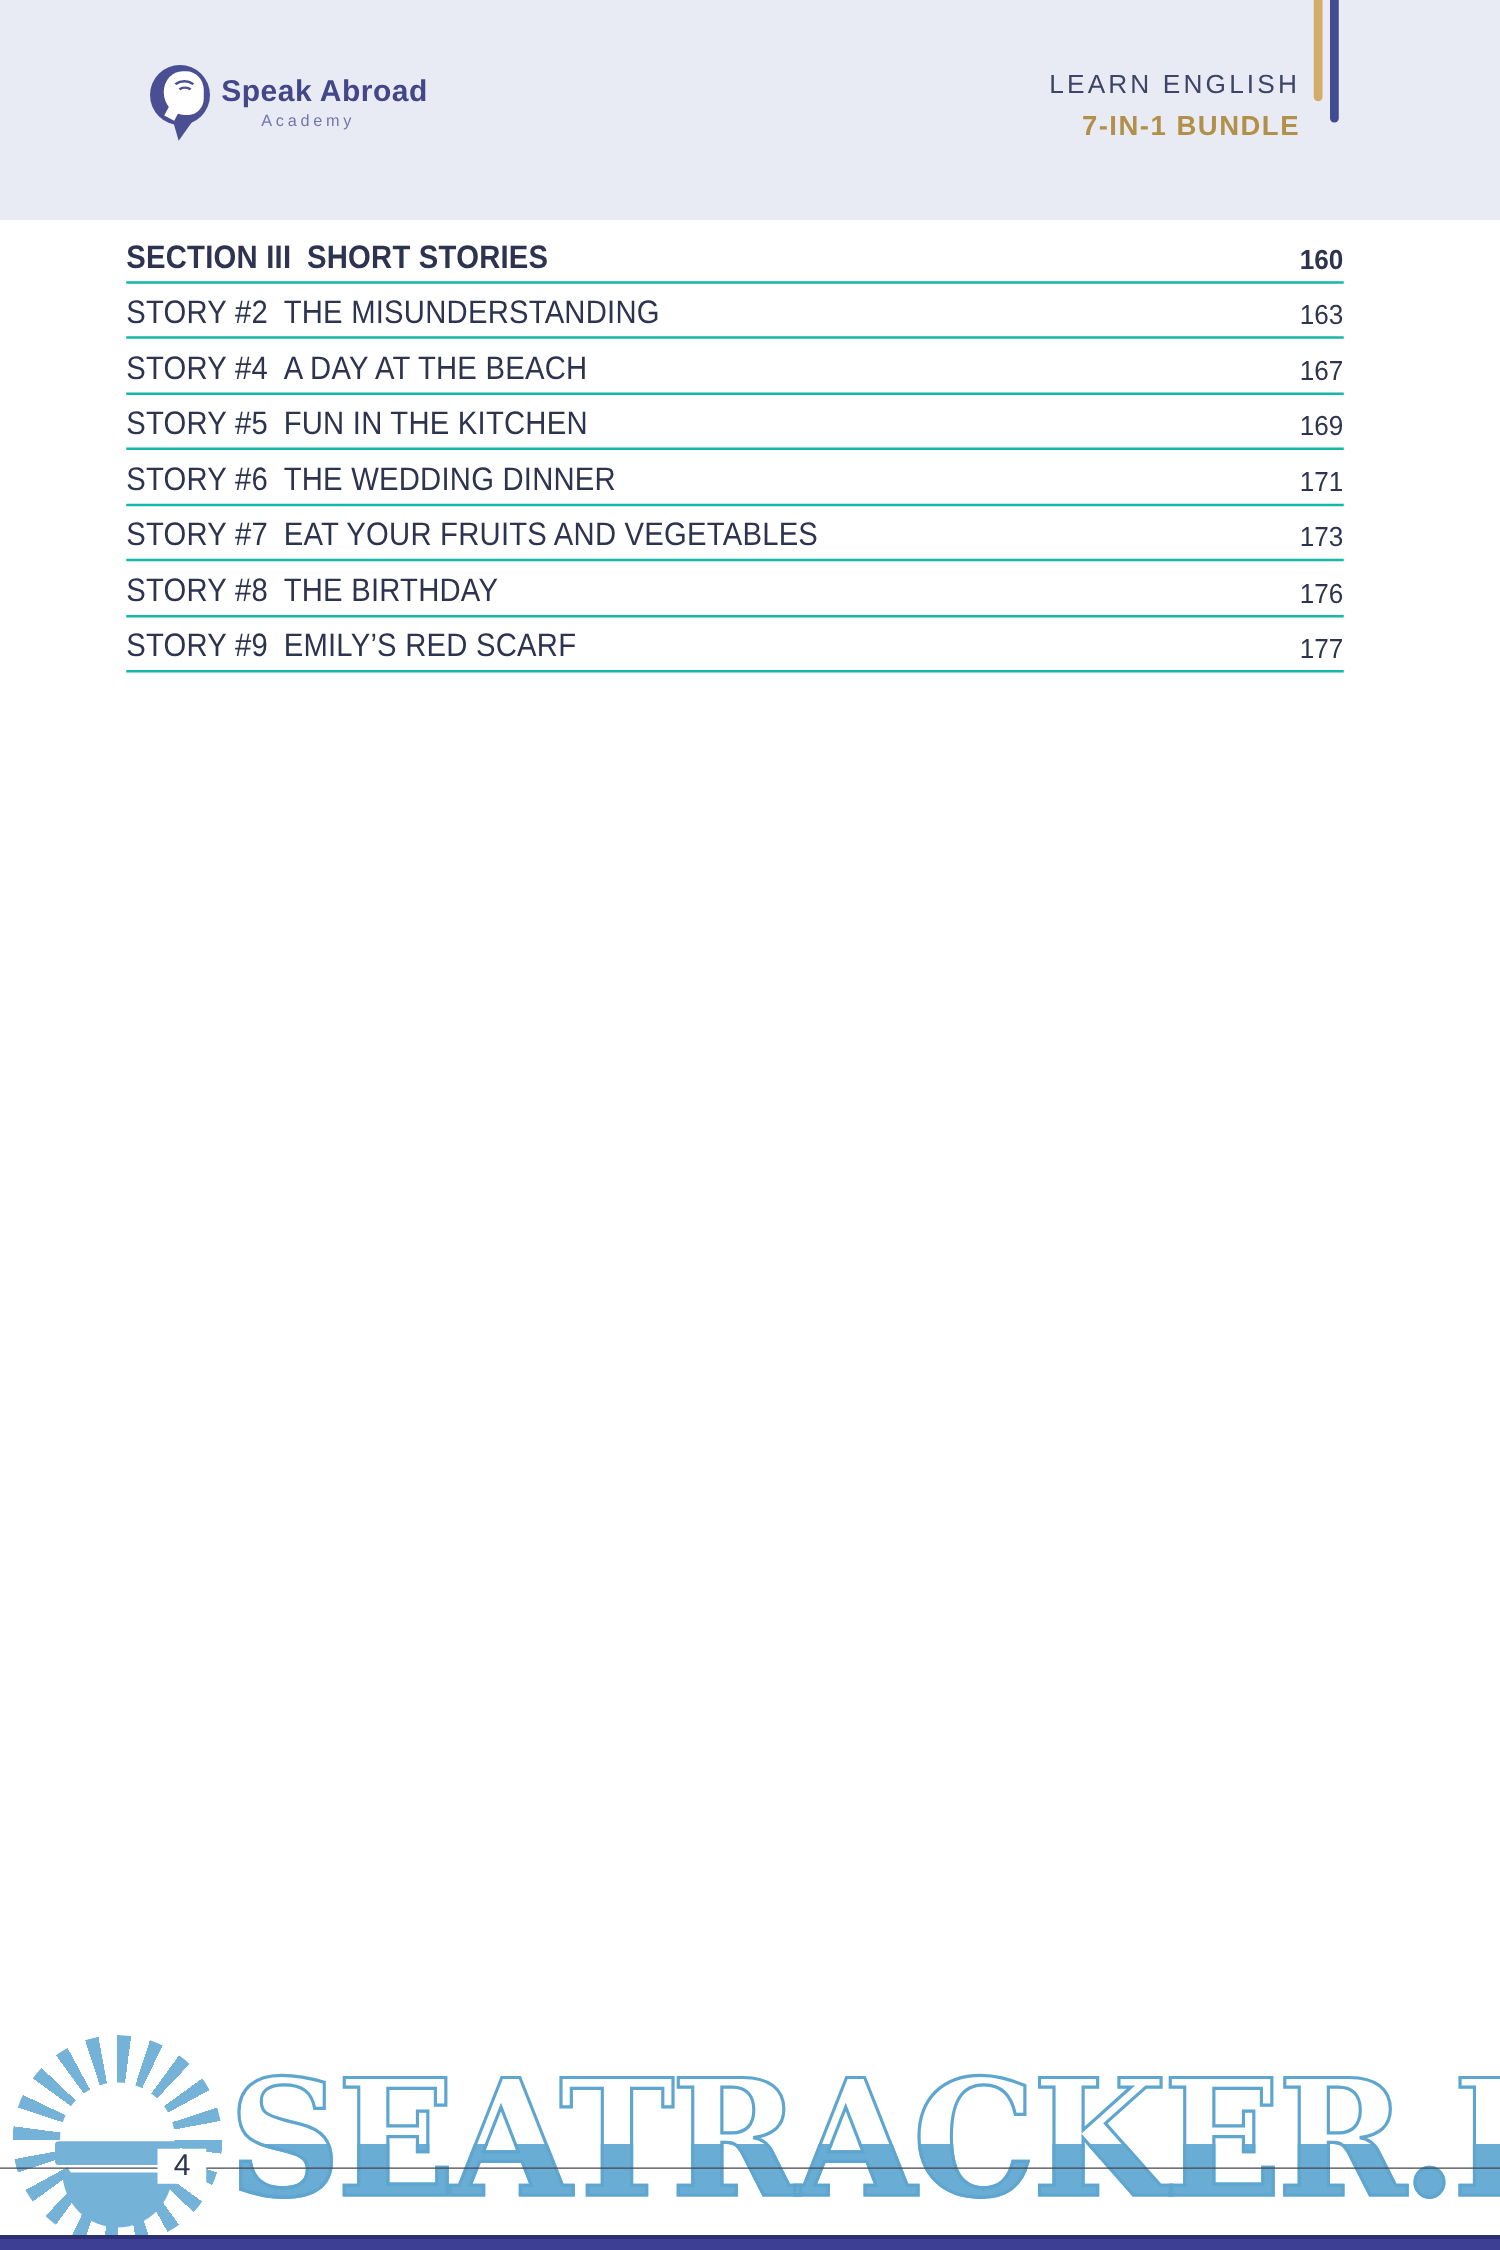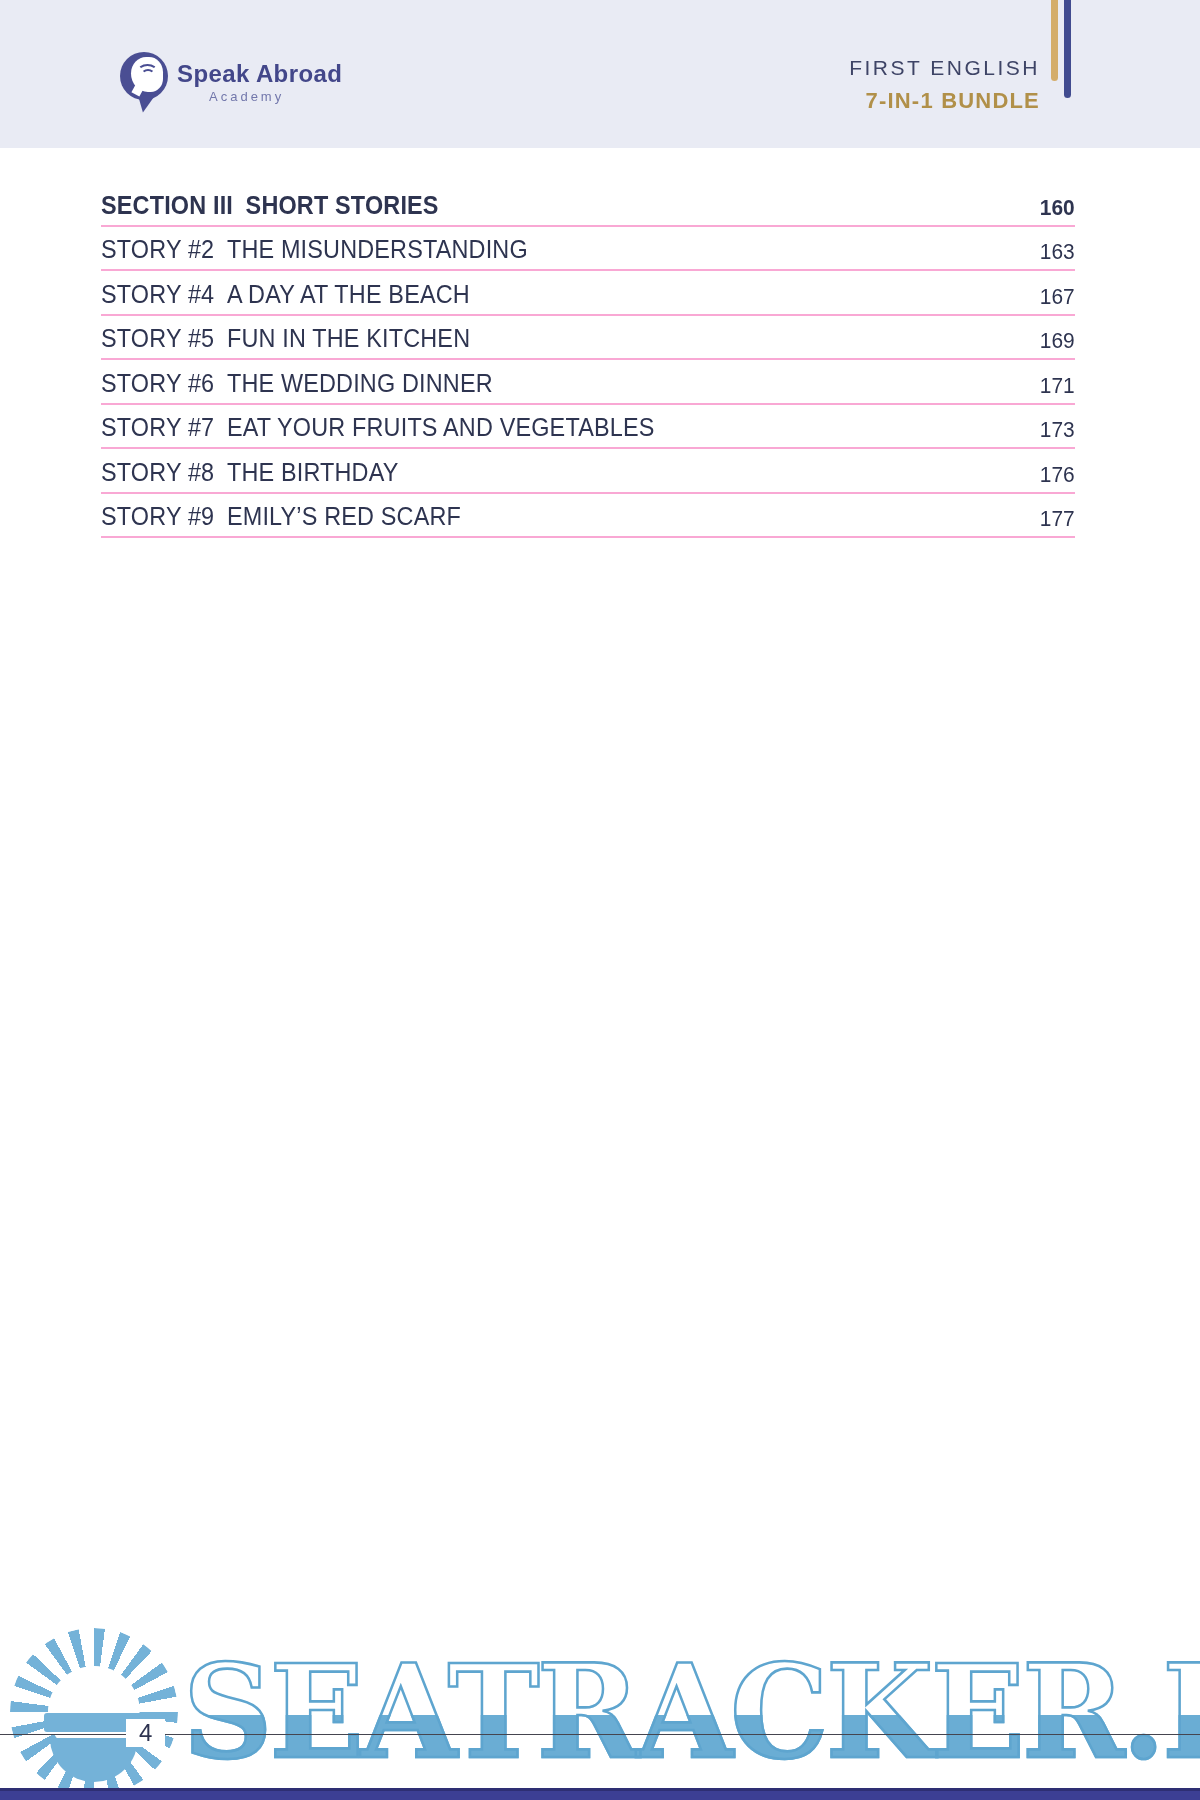--- a/index.html
+++ b/index.html
@@ -3,21 +3,21 @@
 <meta charset="utf-8">
 <style>
   html,body{margin:0;padding:0;}
   body{
     width:1200px;height:1800px;position:relative;overflow:hidden;
     background:#ffffff;font-family:"Liberation Sans",sans-serif;
   }
 
   
   .header{
-    position:absolute;left:0;top:0;width:1200px;height:148px;
+    position:absolute;left:0;top:0;width:1200px;height:176px;
     background:#e9ebf4;
   }
   
   .bubble{position:absolute;left:120px;top:52px;width:48px;height:48px;
     border-radius:50%;background:#4a4e93;}
   .bubble-tail{position:absolute;left:139px;top:95px;width:0;height:0;
     border-top:17px solid #4a4e93;border-right:15px solid transparent;
     border-left:3px solid transparent;transform:rotate(-6deg);}
   .bubble-face{position:absolute;left:131px;top:57px;width:32px;height:35px;
     background:#ffffff;border-radius:52% 48% 42% 58%;}
@@ -38,21 +38,21 @@
 
   .accent-bar{position:absolute;top:0;width:7px;border-radius:0 0 4px 4px;}
   .bar-gold{left:1051px;height:81px;background:#d4ad6a;}
   .bar-navy{left:1064px;height:98px;background:#414b8f;}
 
   
   .toc{position:absolute;left:101px;top:182px;width:974px;}
   .toc-row{
     box-sizing:border-box;height:44.5px;
     display:flex;align-items:flex-end;justify-content:space-between;
-    border-bottom:2px solid #f9a8d4;padding-bottom:4px;
+    border-bottom:2px solid #14b8a6;padding-bottom:4px;
     color:#2e3450;
   }
   .toc-left{display:inline-block;font-size:26px;letter-spacing:.2px;
     transform:scaleX(.9);transform-origin:left bottom;white-space:nowrap;}
   .toc-label:not(:empty){margin-right:14px;}
   .toc-page{display:inline-block;font-size:22px;
     transform:scaleX(.95);transform-origin:right bottom;}
   .toc-row.bold .toc-left, .toc-row.bold .toc-page{font-weight:700;}
 
   
@@ -97,21 +97,21 @@
     <div class="bubble-face"></div>
     <div class="face-tail"></div>
     <div class="arc arc1"></div>
     <div class="arc arc2"></div>
   </div>
   <div class="brand-text">
     <div class="brand-name">Speak Abroad</div>
     <div class="brand-subname">Academy</div>
   </div>
   <div class="edition">
-    <div class="edition-line1">FIRST ENGLISH</div>
+    <div class="edition-line1">LEARN ENGLISH</div>
     <div class="edition-line2">7-IN-1 BUNDLE</div>
   </div>
   <div class="accent-bar bar-gold"></div>
   <div class="accent-bar bar-navy"></div>
 </div>
 
 <div class="toc">
 
   <div class="toc-row bold">
     <span class="toc-left"><span class="toc-label">SECTION III</span><span class="toc-title">SHORT STORIES</span></span>

